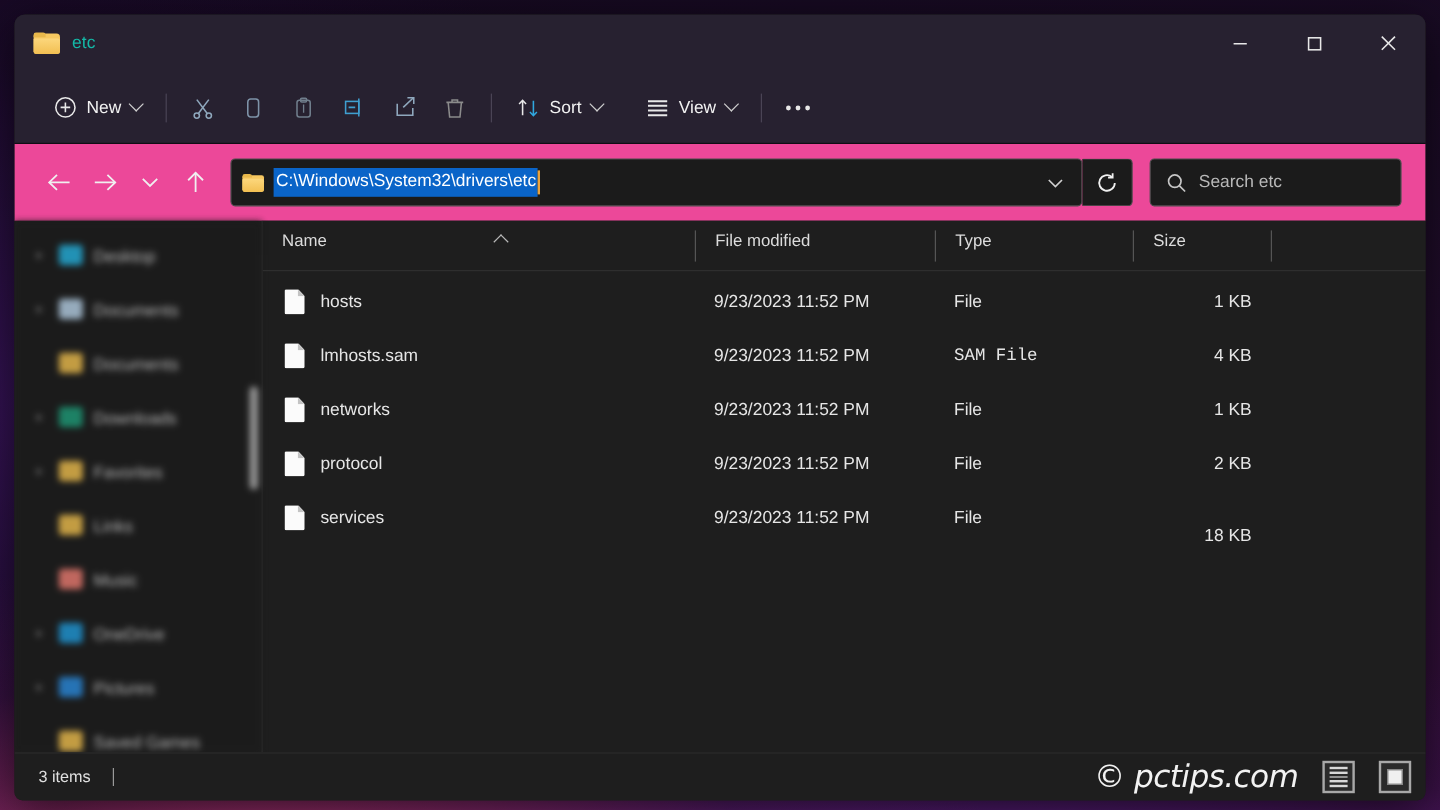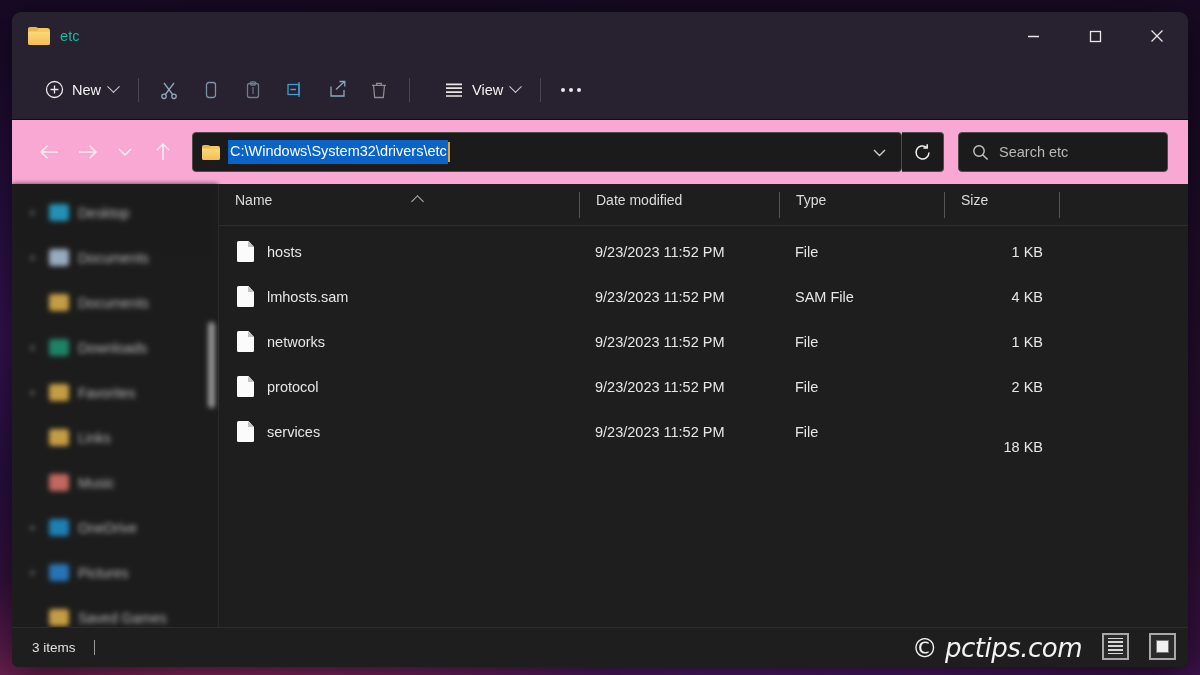--- a/index.html
+++ b/index.html
@@ -147,21 +147,21 @@
   }
   .dots i {
     width: 4px; height: 4px; border-radius: 50%;
     background: #e8e8e8; display: block;
   }
 
   
   #navrow {
     height: 64px;
     flex: 0 0 64px;
-    background: #f9a8d4;
+    background: #ec4899;
     display: flex;
     align-items: center;
     padding: 0 20px 0 18px;
     gap: 0;
   }
 
   .navbtn {
     width: 38px; height: 38px;
     display: flex; align-items: center; justify-content: center;
     border-radius: 5px;
@@ -422,20 +422,21 @@
   }
   #status-sep {
     width: 1px; height: 15px;
     background: #9a9a9a;
     margin-left: 18px;
   }
 
   #watermark {
     margin-left: auto;
     display: flex;
+    align-items: center;
     gap: 20px;
   }
   #wm-text {
     color: #f2f2f2;
     font-size: 26px;
     font-style: italic;
     font-family: "DejaVu Sans", sans-serif;
     letter-spacing: -0.5px;
     white-space: nowrap;
   }
@@ -542,20 +543,28 @@
     <div class="ibtn">
       <svg width="20" height="20" viewBox="0 0 20 20">
         <path d="M4.5 5.5 L5.7 17.5 H14.3 L15.5 5.5" fill="none" stroke="#8b8b8b" stroke-width="1.3"></path>
         <line x1="3" y1="5.3" x2="17" y2="5.3" stroke="#8b8b8b" stroke-width="1.3"></line>
         <path d="M7.7 5.2 V3.3 H12.3 V5.2" fill="none" stroke="#8b8b8b" stroke-width="1.3"></path>
       </svg>
     </div>
 
     <div class="tb-sep"></div>
 
+    <div class="tbtn">
+      <svg width="20" height="20" viewBox="0 0 20 20">
+        <path d="M5.5 16 V4 M2.6 6.6 L5.5 3.6 L8.4 6.6" fill="none" stroke="#e8e8e8" stroke-width="1.3"></path>
+        <path d="M14.5 4 V16 M11.6 13.4 L14.5 16.4 L17.4 13.4" fill="none" stroke="#30a8e0" stroke-width="1.3"></path>
+      </svg>
+      <span>Sort</span>
+      <span class="chev"></span>
+    </div>
 
     <div class="tbtn" style="margin-left:14px">
       <svg width="20" height="16" viewBox="0 0 20 16">
         <line x1="2" y1="2.3" x2="18" y2="2.3" stroke="#e8e8e8" stroke-width="1.7"></line>
         <line x1="2" y1="6.2" x2="18" y2="6.2" stroke="#e8e8e8" stroke-width="1.7"></line>
         <line x1="2" y1="10.1" x2="18" y2="10.1" stroke="#e8e8e8" stroke-width="1.7"></line>
         <line x1="2" y1="14" x2="18" y2="14" stroke="#e8e8e8" stroke-width="1.7"></line>
       </svg>
       <span>View</span>
       <span class="chev"></span>
@@ -713,21 +722,21 @@
     <div id="side-divider"></div>
 
     <div id="content">
 
       <div id="colheaders">
         <div class="colh first" style="width:360px">
           <span>Name</span>
           <span id="sortcaret"></span>
         </div>
         <div class="colh" style="width:200px">
-          <span>Date modified</span>
+          <span>File modified</span>
         </div>
         <div class="colh" style="width:165px">
           <span>Type</span>
         </div>
         <div class="colh" style="width:115px">
           <span>Size</span>
         </div>
         <div id="colh-endcap"></div>
       </div>
 
@@ -746,21 +755,21 @@
           </div>
           <div class="frow">
             <div class="fcell name" style="width: 360px;">
               <span class="doc-ico">
                 <span class="sheet"></span>
                 <span class="fold"></span>
               </span>
               <span>lmhosts.sam</span>
             </div>
             <div class="fcell" style="width: 200px;">9/23/2023 11:52 PM</div>
-            <div class="fcell" style="width: 165px;">SAM File</div>
+            <div class="fcell" style="width: 165px; font-family: Liberation Mono, monospace;">SAM File</div>
             <div class="fcell size" style="width: 115px;">4 KB</div>
           </div>
           <div class="frow">
             <div class="fcell name" style="width: 360px; text-align: center;">
               <span class="doc-ico">
                 <span class="sheet"></span>
                 <span class="fold"></span>
               </span>
               <span>networks</span>
             </div>

